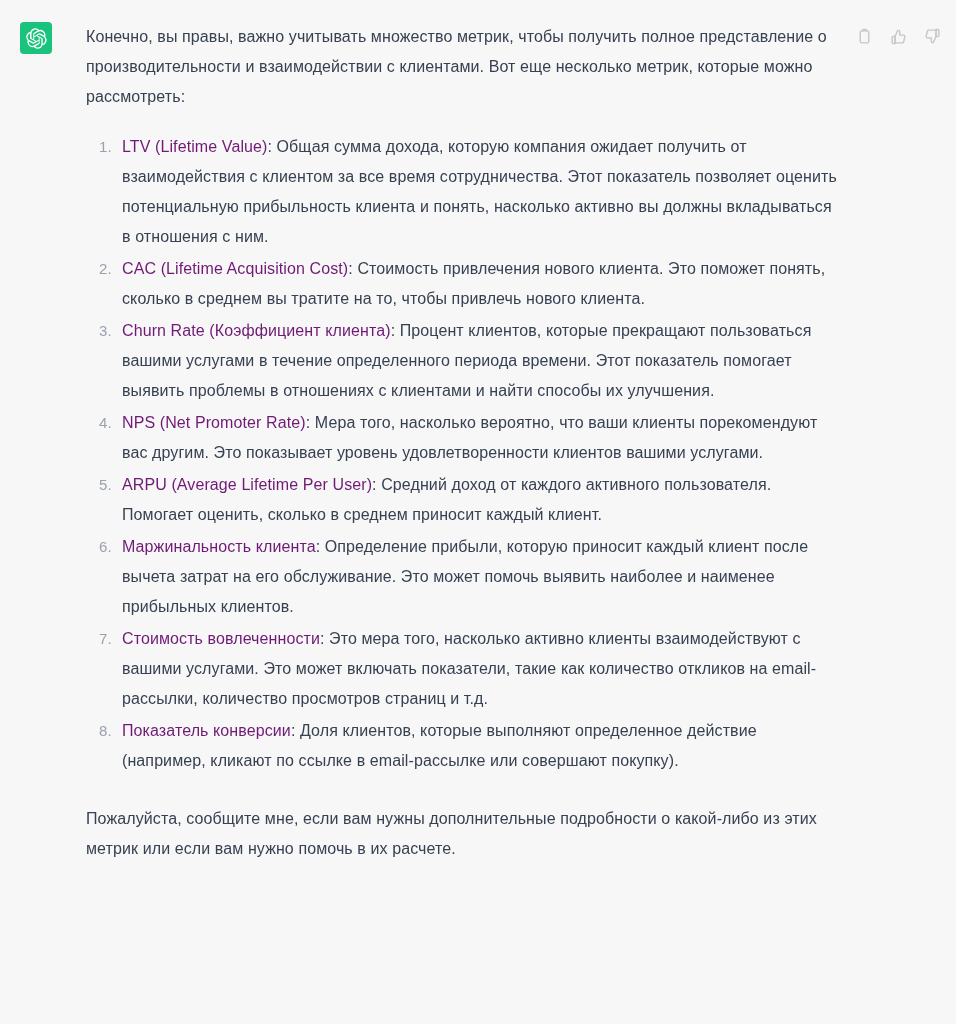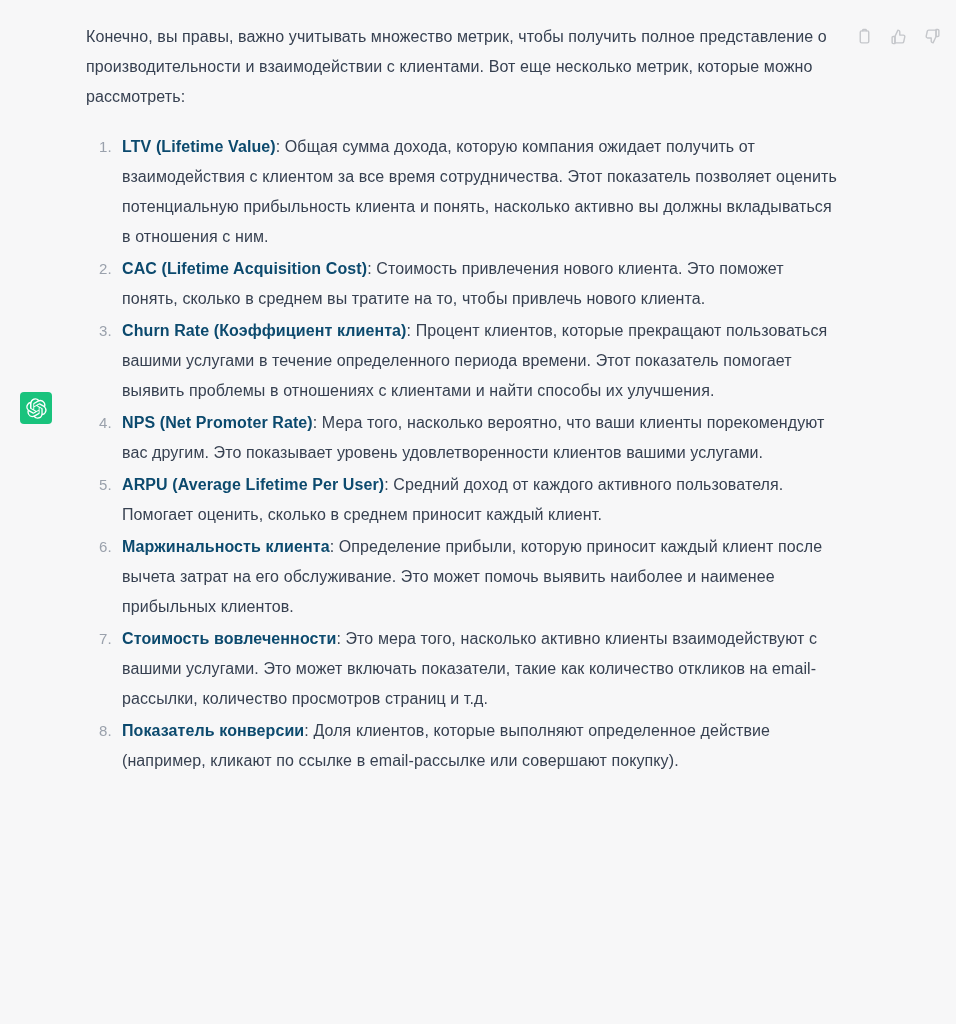--- a/index.html
+++ b/index.html
@@ -11,21 +11,21 @@
     width: 956px;
     min-height: 1024px;
     font-family: "Liberation Sans", "DejaVu Sans", sans-serif;
     color: #374151;
     -webkit-font-smoothing: antialiased;
   }
 
   .message {
     position: relative;
     display: flex;
-    align-items: center;
+    align-items: flex-start;
     padding: 22px 0 18px 0;
     background: #f7f7f8;
   }
 
   .avatar-col {
     width: 86px;
     flex: 0 0 86px;
     display: flex;
     justify-content: flex-start;
     padding-left: 20px;
@@ -70,22 +70,22 @@
     margin: 0 0 2px 0;
     padding-left: 6px;
     color: #374151;
     letter-spacing: 0.1px;
   }
   ol.metrics > li::marker {
     color: #9aa1ac;
     font-size: 15px;
   }
   .term {
-    font-weight: bold;
-    color: #0c4a6e;
+    font-weight: normal;
+    color: #701a75;
   }
 
   .actions {
     position: absolute;
     top: 26px;
     right: 14px;
     display: flex;
     gap: 14px;
     align-items: center;
   }
@@ -144,20 +144,23 @@
         <span class="term">Маржинальность клиента</span><span>: Определение прибыли, которую приносит каждый клиент после вычета затрат на его обслуживание. Это может помочь выявить наиболее и наименее прибыльных клиентов.</span>
       </li>
       <li>
         <span class="term">Стоимость вовлеченности</span><span>: Это мера того, насколько активно клиенты взаимодействуют с вашими услугами. Это может включать показатели, такие как количество откликов на email-рассылки, количество просмотров страниц и т.д.</span>
       </li>
       <li>
         <span class="term">Показатель конверсии</span><span>: Доля клиентов, которые выполняют определенное действие (например, кликают по ссылке в email-рассылке или совершают покупку).</span>
       </li>
     </ol>
 
+    <div class="closing-block">
+      <p class="para">Пожалуйста, сообщите мне, если вам нужны дополнительные подробности о какой-либо из этих метрик или если вам нужно помочь в их расчете.</p>
+    </div>
 
   </div>
 
   <div class="actions">
     <button class="action-btn">
       <span>
         <svg width="17" height="17" viewBox="0 0 24 24" fill="none" stroke="currentColor" stroke-width="2" stroke-linecap="round" stroke-linejoin="round" aria-hidden="true">
           <rect x="6" y="4" width="12" height="17" rx="2"></rect>
           <path d="M9.5 4V3.2a1 1 0 0 1 1-1h3a1 1 0 0 1 1 1V4"></path>
         </svg>

